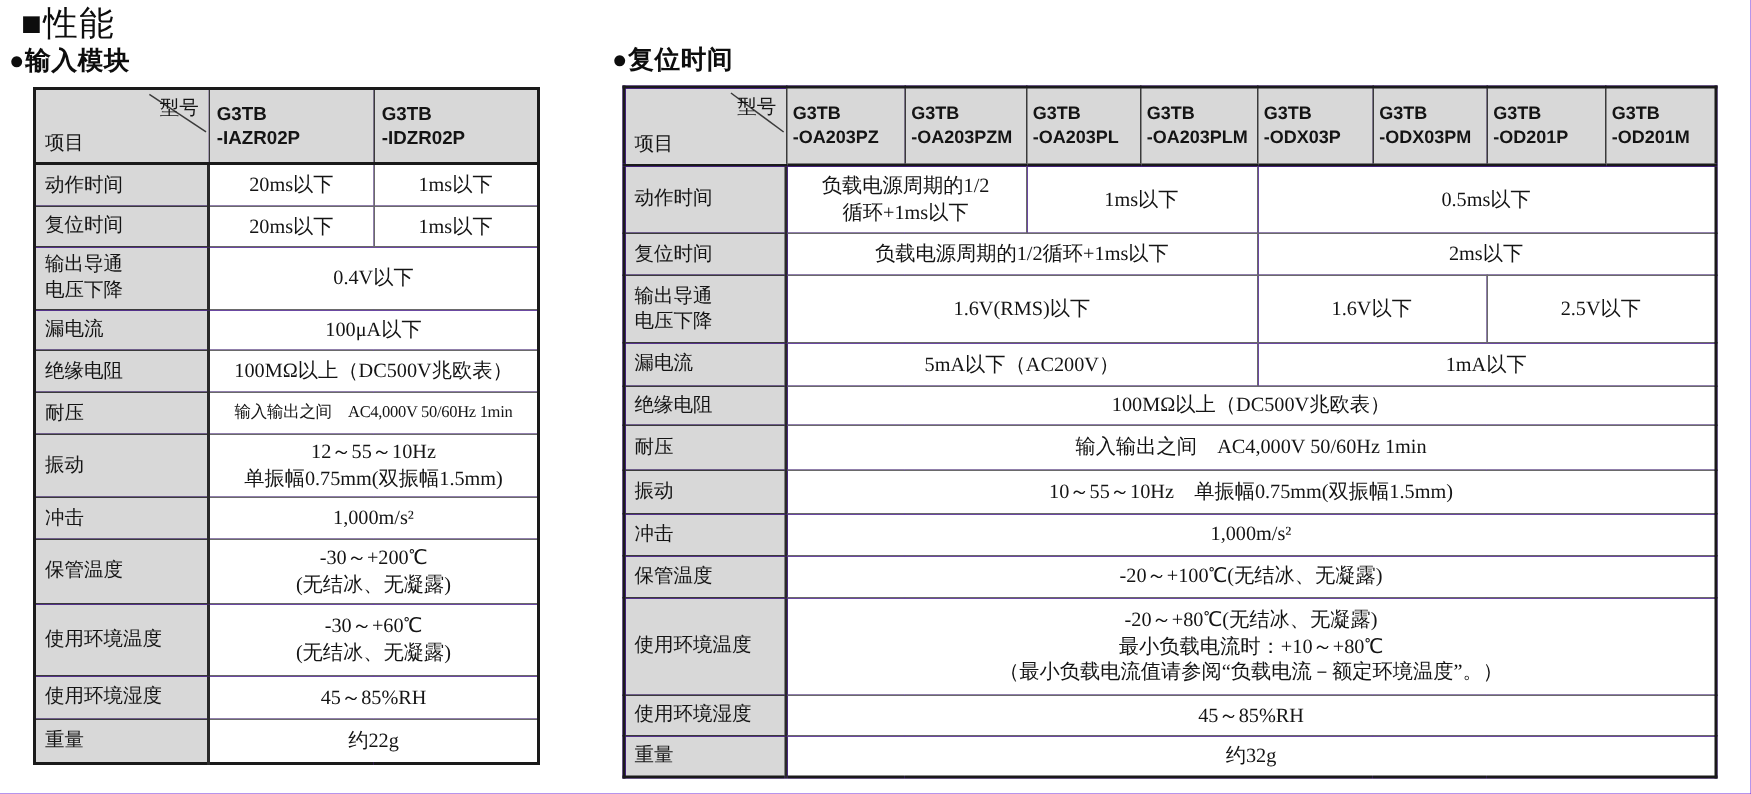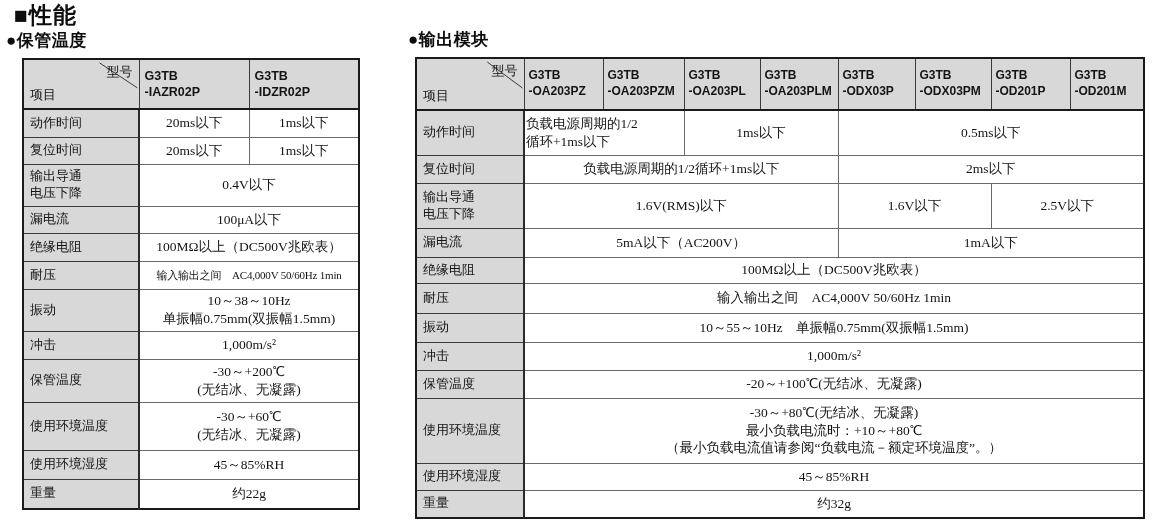--- a/index.html
+++ b/index.html
@@ -1,21 +1,21 @@
 <!DOCTYPE html>
 <html><head>
 <meta charset="utf-8">
 <style>
   html,body{margin:0;padding:0;}
   body{
     width:1167px;height:529px;background:#ffffff;position:relative;overflow:hidden;
     font-family:"Liberation Sans", sans-serif;color:#111;
   }
   .section-title{
-    position:absolute;left:14px;top:0px;font-size:23px;font-weight:bold;
+    position:absolute;left:14px;top:0px;font-size:23px;font-weight:normal;
     letter-spacing:1px;color:#0d0d0d;
   }
   .module-title{
     position:absolute;font-size:17px;font-weight:bold;color:#0d0d0d;letter-spacing:0.5px;
   }
   .module-title.input{left:6px;top:29px;}
   .module-title.output{left:408px;top:28px;}
 
   table.spec{
     position:absolute;border-collapse:collapse;table-layout:fixed;
@@ -36,41 +36,41 @@
     white-space:pre-line;line-height:1.3;vertical-align:middle;color:#141414;
   }
   .spec.output th.col{font-size:12px;padding-left:4px;}
   .spec td.val{
     background:#fff;border:1px solid #6a6a6a;
     font-family:"Liberation Serif", serif;font-size:13.5px;color:#141414;
     text-align:center;vertical-align:middle;padding:1px 2px;
     white-space:pre-line;line-height:1.3;
   }
   .spec td.val.small{font-size:11px;letter-spacing:-0.2px;}
-  .spec td.val.ta-left{text-align:left;padding-left:1px;}
+  .spec td.val.ta-left{text-align:center;padding-left:1px;}
   .spec tr.header > *{border-bottom:2px solid #1a1a1a;}
   .spec .lbl{border-right:2px solid #2a2a2a;}
 
   .corner{
     background:#d8d8d8;border:1px solid #3a3a3a;position:relative;padding:0;
   }
   .corner .model{
     position:absolute;top:3px;right:6px;font-size:13px;color:#141414;
   }
   .corner .item{
     position:absolute;bottom:4px;left:6px;font-size:13px;color:#141414;margin-top:24px;
   }
   .corner svg{position:absolute;left:0;top:0;width:100%;height:100%;}
 </style>
 </head>
 <body>
 
 <div class="section-title">■性能</div>
-<div class="module-title input">●保管温度</div>
-<div class="module-title output">●输出模块</div>
+<div class="module-title input">●输入模块</div>
+<div class="module-title output">●复位时间</div>
 
 <table class="spec input">
   <colgroup>
       <col style="width:116px">
       <col style="width:110px">
       <col style="width:110px">
     </colgroup>
   <tbody>
       <tr class="header" style="height:50px">
     <td class="corner">
@@ -107,21 +107,21 @@
   <tr style="height:28px">
     <td class="lbl">绝缘电阻</td>
     <td class="val" colspan="2">100MΩ以上（DC500V兆欧表）</td>
   </tr>
   <tr style="height:28px">
     <td class="lbl">耐压</td>
     <td class="val small" colspan="2">输入输出之间　AC4,000V 50/60Hz 1min</td>
   </tr>
   <tr style="height:42px">
     <td class="lbl">振动</td>
-    <td class="val" colspan="2">10～38～10Hz
+    <td class="val" colspan="2">12～55～10Hz
 单振幅0.75mm(双振幅1.5mm)</td>
   </tr>
   <tr style="height:28px">
     <td class="lbl">冲击</td>
     <td class="val" colspan="2">1,000m/s²</td>
   </tr>
   <tr style="height:43px">
     <td class="lbl">保管温度</td>
     <td class="val" colspan="2">-30～+200℃
 (无结冰、无凝露)</td>
@@ -219,21 +219,21 @@
   <tr style="height:28px">
     <td class="lbl">冲击</td>
     <td class="val" colspan="8">1,000m/s²</td>
   </tr>
   <tr style="height:28px">
     <td class="lbl">保管温度</td>
     <td class="val" colspan="8">-20～+100℃(无结冰、无凝露)</td>
   </tr>
   <tr style="height:65px">
     <td class="lbl">使用环境温度</td>
-    <td class="val" colspan="8">-30～+80℃(无结冰、无凝露)
+    <td class="val" colspan="8">-20～+80℃(无结冰、无凝露)
 最小负载电流时：+10～+80℃
 （最小负载电流值请参阅“负载电流－额定环境温度”。）</td>
   </tr>
   <tr style="height:27px">
     <td class="lbl">使用环境湿度</td>
     <td class="val" colspan="8">45～85%RH</td>
   </tr>
   <tr style="height:28px">
     <td class="lbl">重量</td>
     <td class="val" colspan="8">约32g</td>

